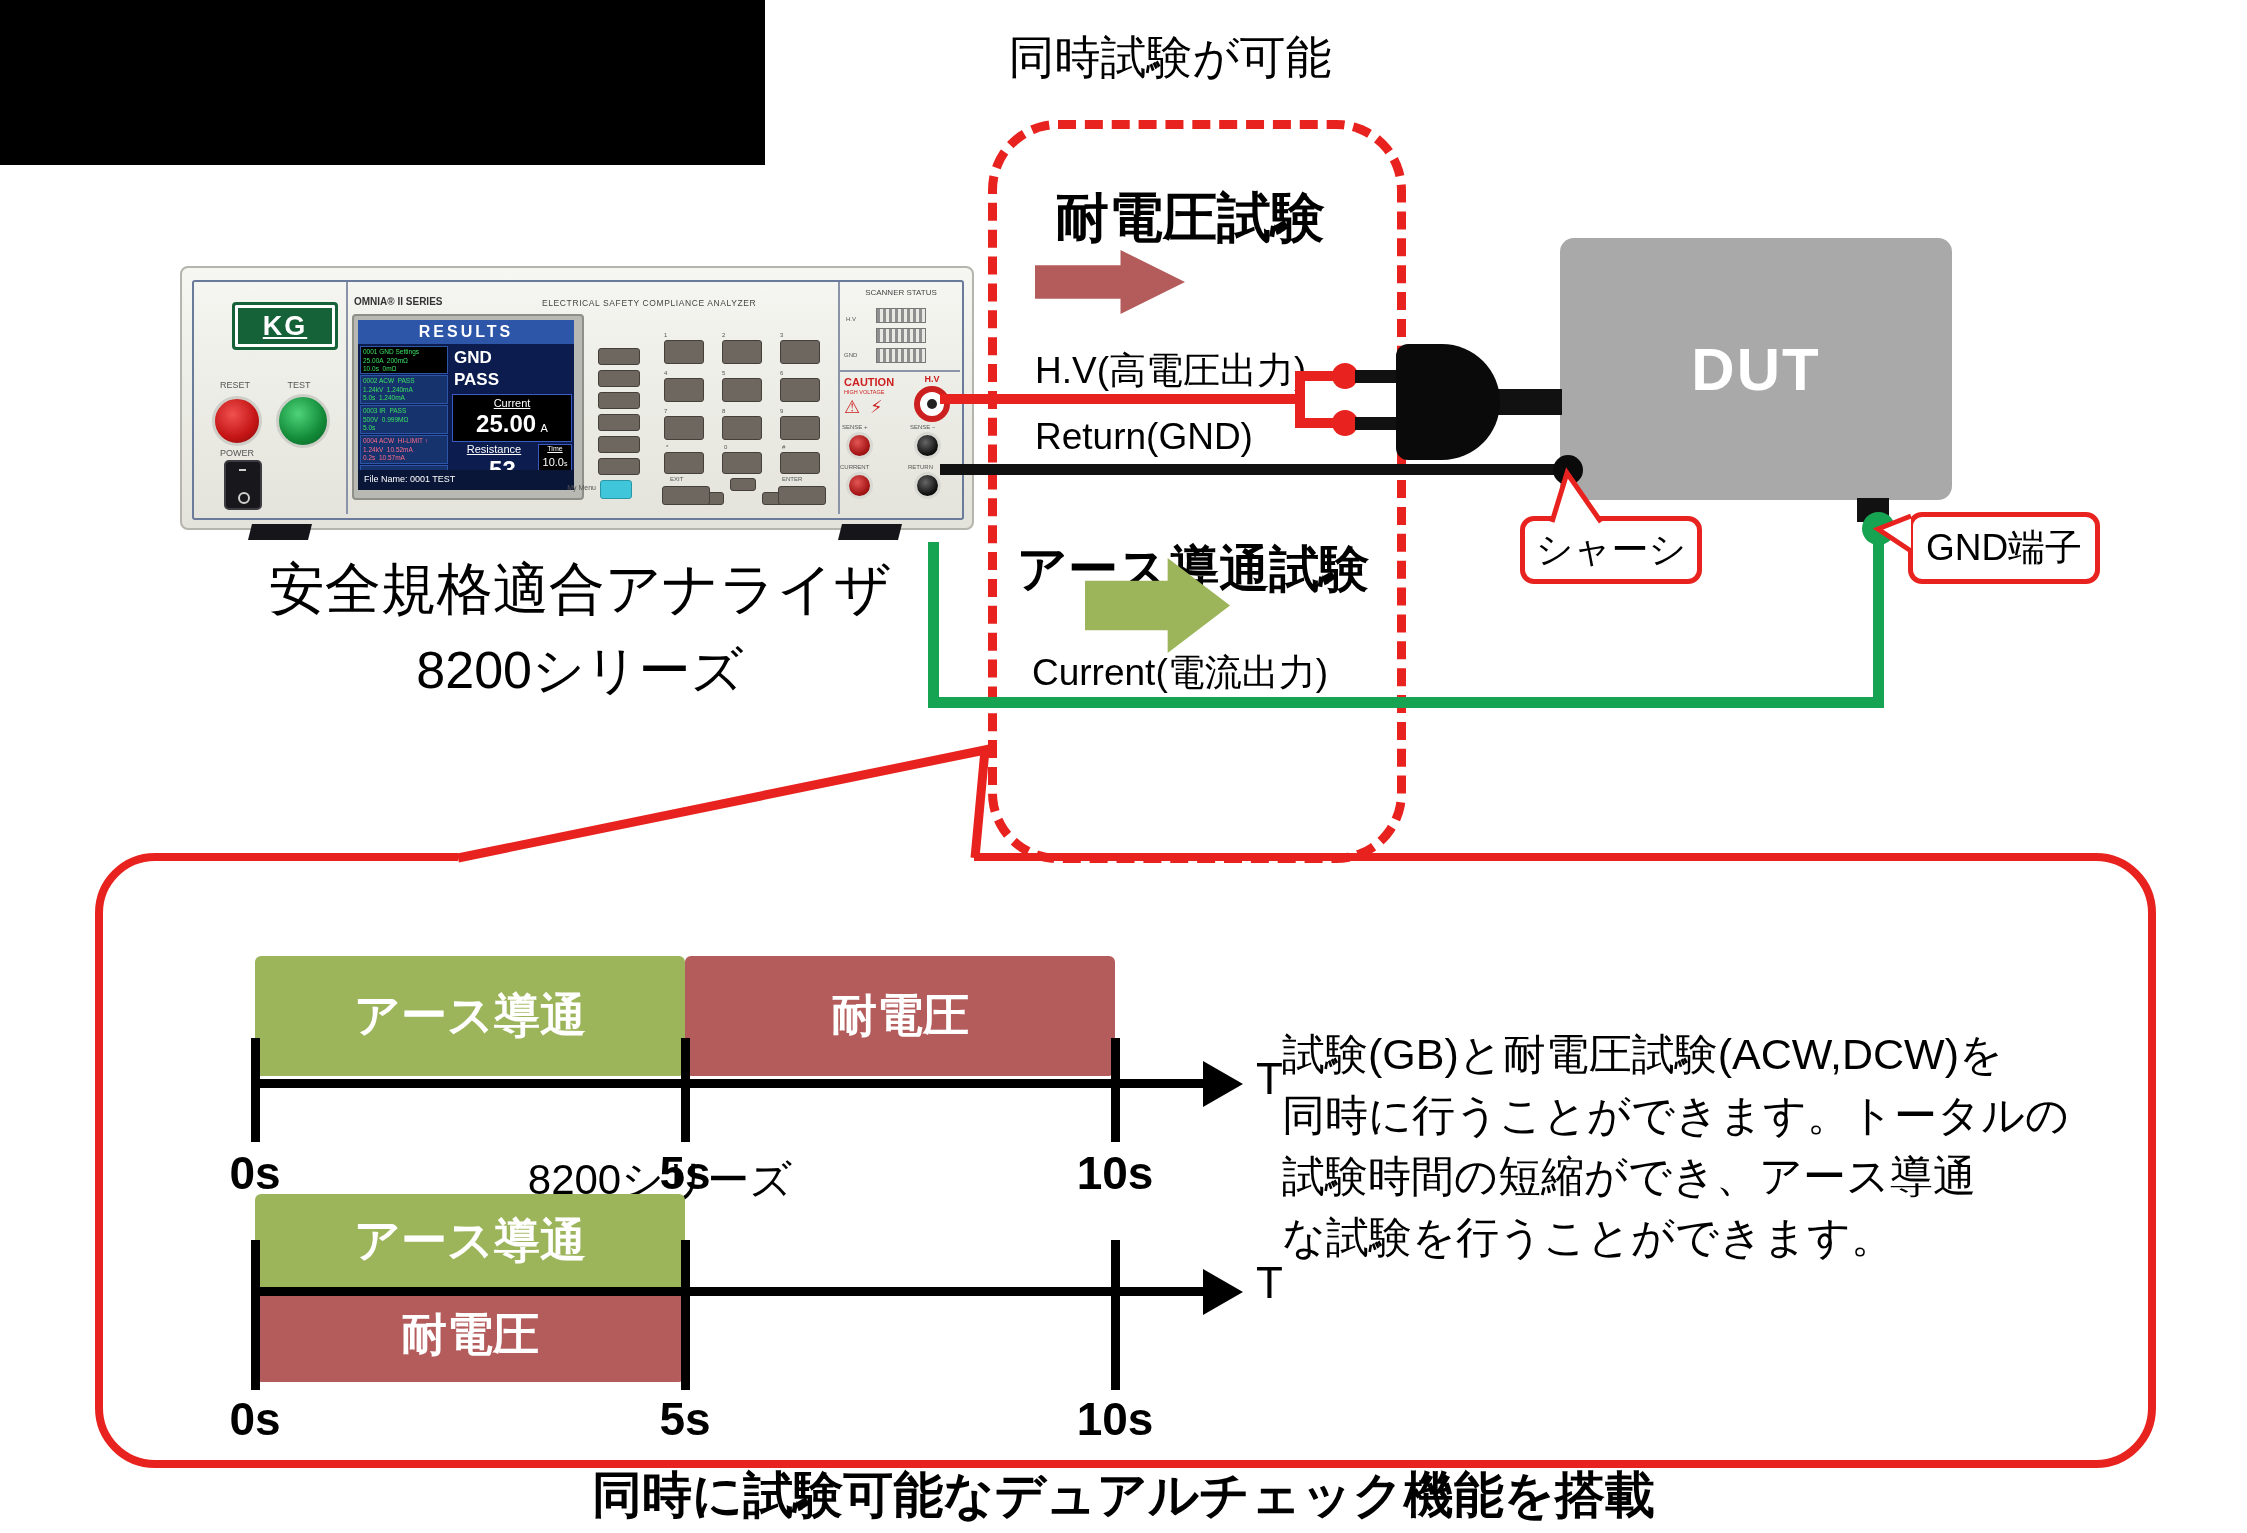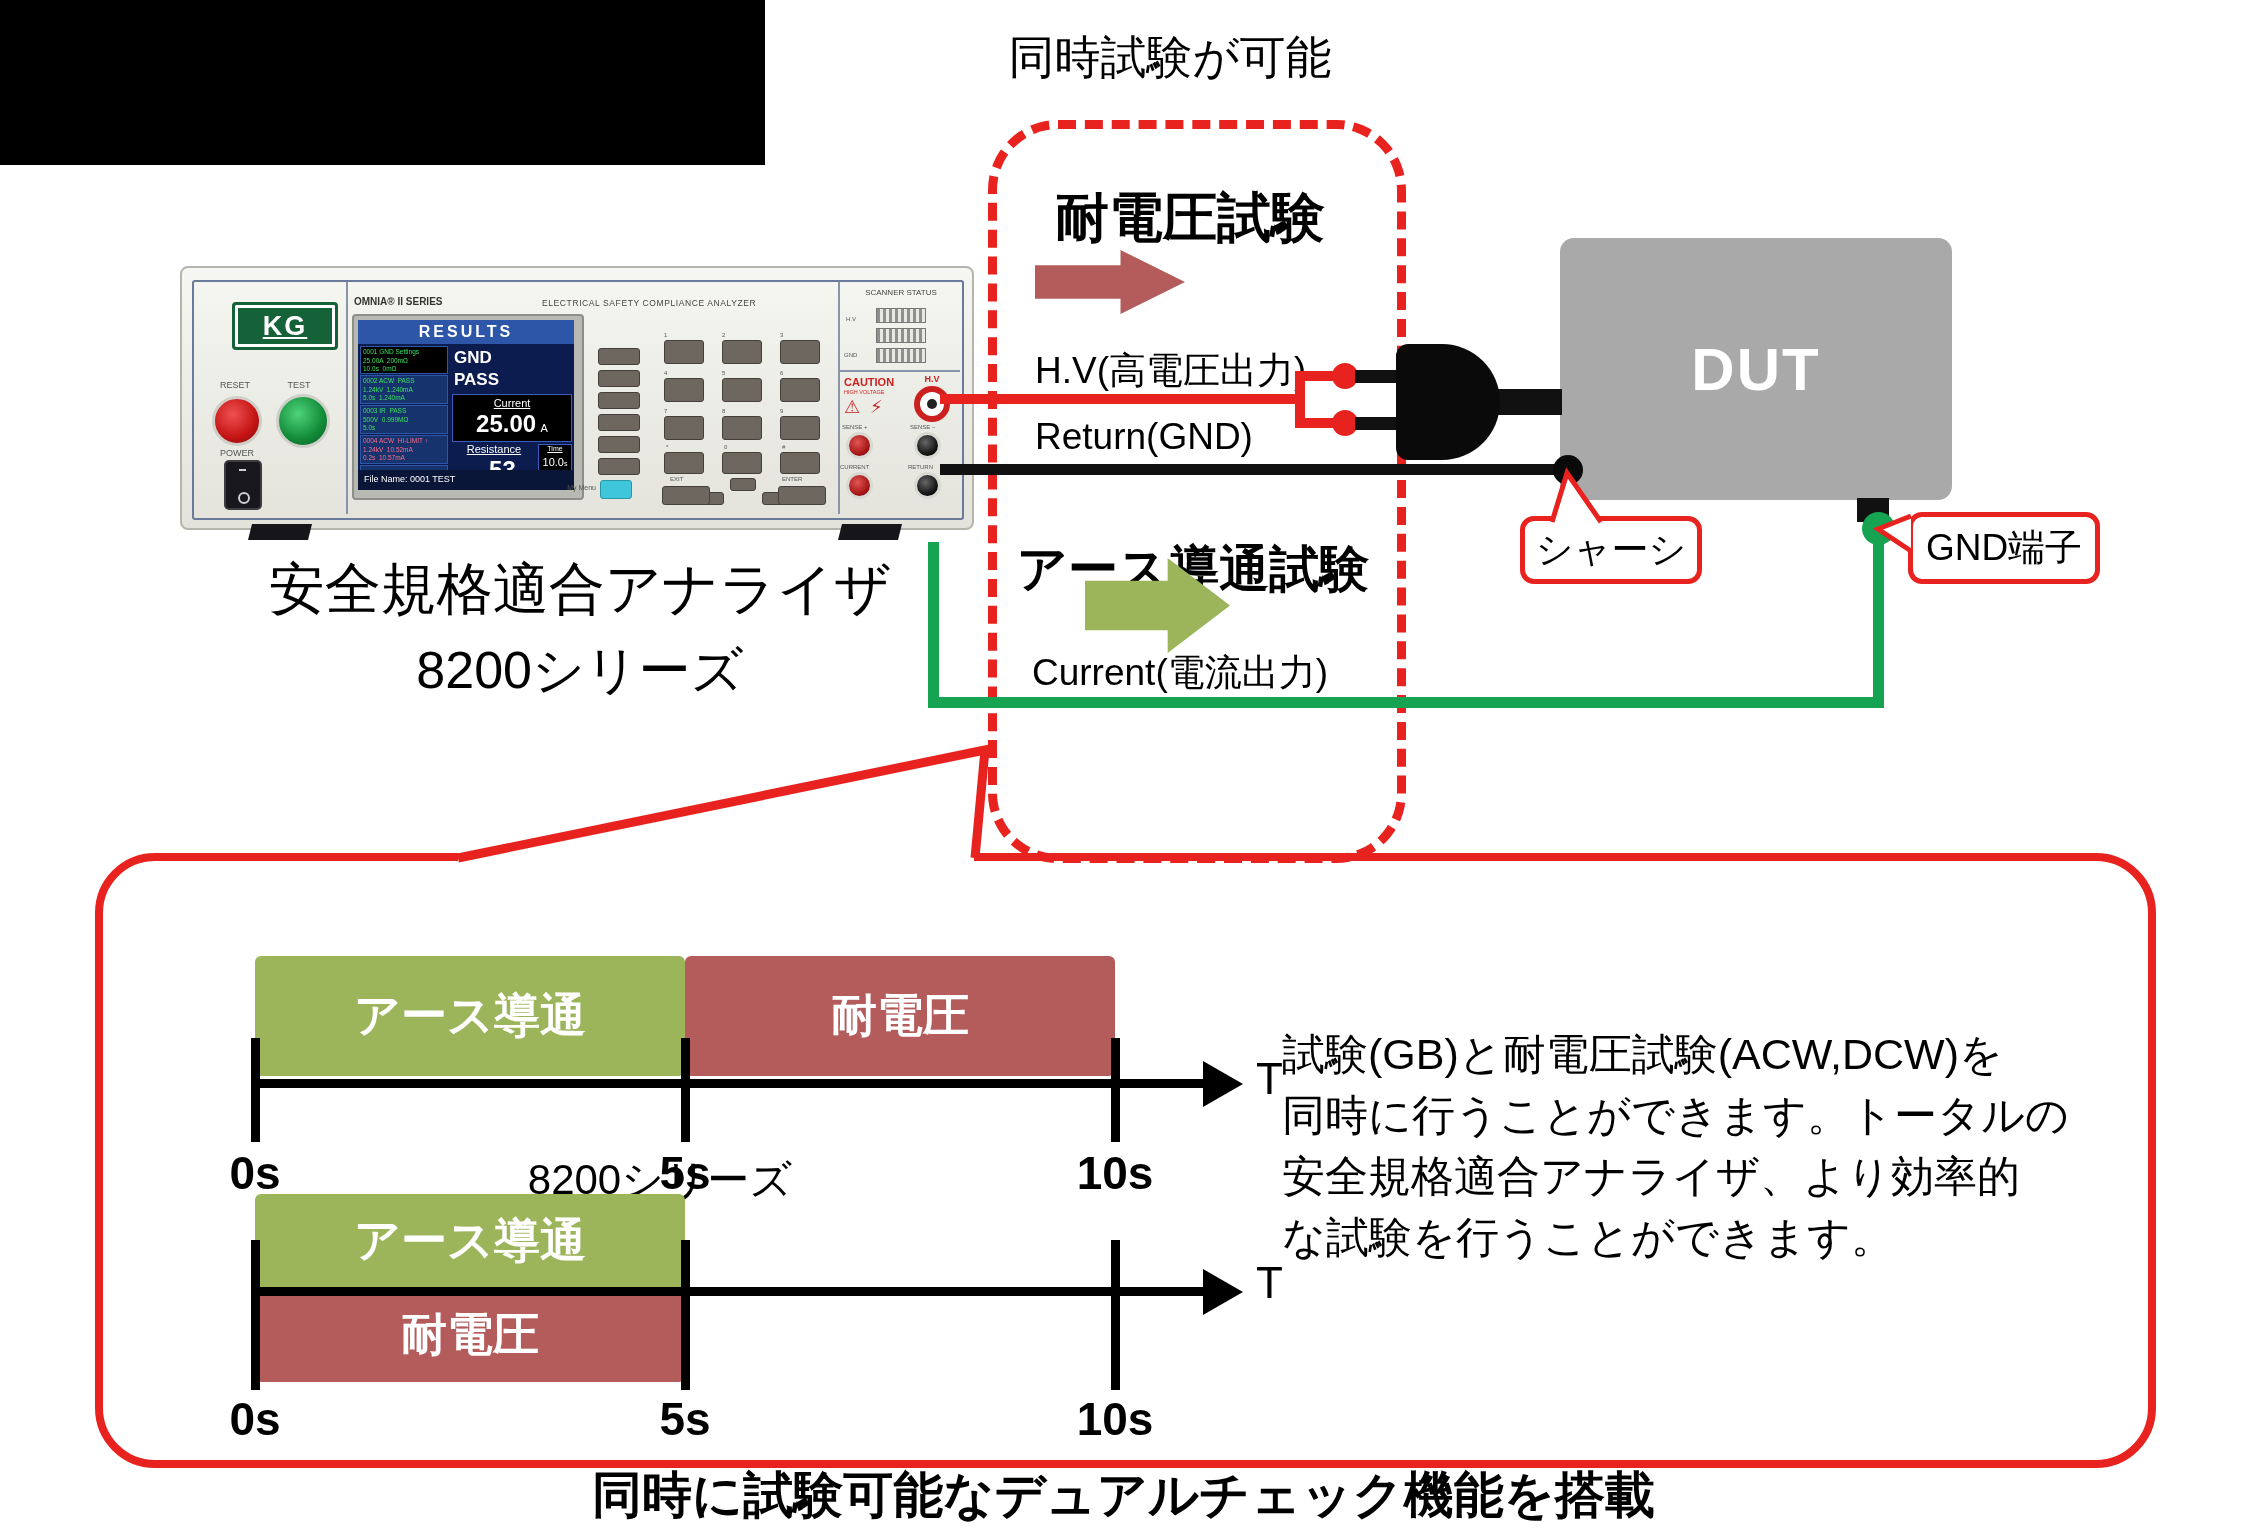--- a/index.html
+++ b/index.html
@@ -265,21 +265,21 @@
   <div class="tick" style="left:681px;top:1240px;height:150px;"></div>
   <div class="tick" style="left:1111px;top:1240px;height:150px;"></div>
   <div class="tlabel" style="left:195px;top:1392px;">0s</div>
   <div class="tlabel" style="left:625px;top:1392px;">5s</div>
   <div class="tlabel" style="left:1055px;top:1392px;">10s</div>
   <div class="tname" style="left:1256px;top:1258px;">T</div>
 
   <div class="abs" style="left:1282px;top:1024px;width:830px;font-size:43px;line-height:61px;z-index:4;">
     <div>試験(GB)と耐電圧試験(ACW,DCW)を</div>
     <div>同時に行うことができます。トータルの</div>
-    <div>安全規格適合アナライザ、より効率的</div>
+    <div>試験時間の短縮ができ、アース導通</div>
     <div>な試験を行うことができます。</div>
   </div>
 
   <div class="abs ctr" style="left:0;top:1462px;width:2247px;font-size:50px;font-weight:700;z-index:4;">同時に試験可能なデュアルチェック機能を搭載</div>
 
   <svg width="2247" height="1533" viewBox="0 0 2247 1533" style="position:absolute;left:0;top:0;z-index:10;pointer-events:none;">
     <path d="M458,858 L985,750 L975,858" fill="none" stroke="#e8231f" stroke-width="9"></path>
     <path d="M1552,522 L1567,473 L1601,522" fill="#ffffff" stroke="#e8231f" stroke-width="5"></path>
     <path d="M1911,516 L1878,529 L1911,551" fill="#ffffff" stroke="#e8231f" stroke-width="5"></path>
   </svg>

